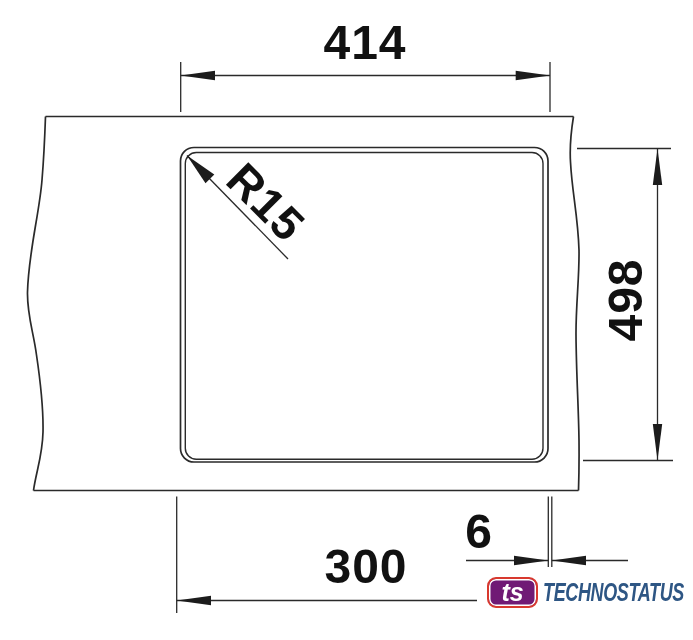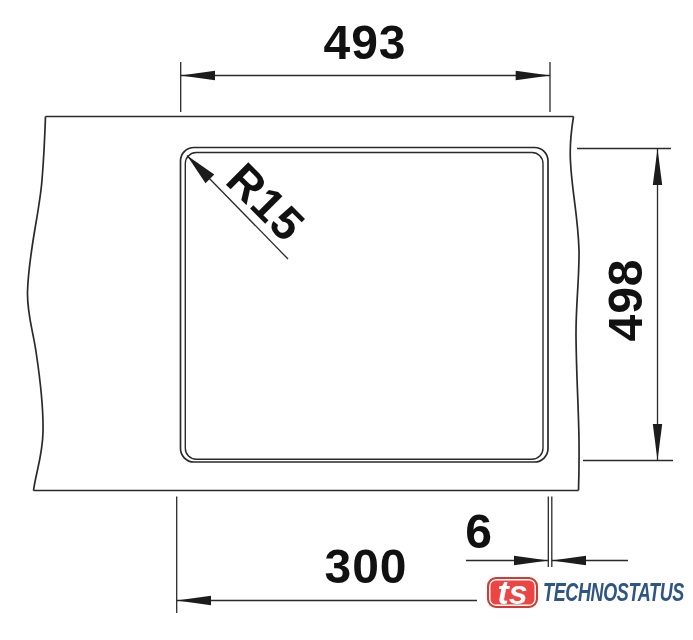--- a/index.html
+++ b/index.html
@@ -38,27 +38,27 @@
     position: absolute;
     left: 477px; top: 574px;
     height: 36px;
     padding-left: 10px;
     background: #ffffff;
     display: flex;
     align-items: center;
   }
   #logo-badge {
     width: 51px; height: 31px;
-    background: #ef4444;
+    background: #701a75;
     border: 2px solid #d8392e;
     border-radius: 9px;
     color: #ffffff;
     font-weight: bold;
     font-style: italic;
-    font-size: 34px;
+    font-size: 25px;
     line-height: 26px;
     text-align: center;
     box-shadow: inset 0 0 0 1.5px #ffffff;
   }
   #logo-brand {
     margin-left: 5px;
     color: #2e5684;
     font-weight: bold;
     font-style: italic;
     font-size: 25px;
@@ -113,21 +113,21 @@
       <polygon points="550,75.5 515.7,70.8 515.7,80.2"></polygon>
       <polygon points="657.5,148.5 652.8,185 662.2,185"></polygon>
       <polygon points="657.5,460.5 652.8,424 662.2,424"></polygon>
       <polygon points="176.7,600.5 211,595.8 211,605.2"></polygon>
       <polygon points="548.3,560.5 514,555.8 514,565.2"></polygon>
       <polygon points="551.8,560.5 586,555.8 586,565.2"></polygon>
       <polygon points="187,155.5 205.5,183.3 214.3,174.5"></polygon>
     </g>
   </svg>
 
-  <div class="dim-label" id="label-cutout-width" style="left:265px; top:19px; width:200px;">493</div>
+  <div class="dim-label" id="label-cutout-width" style="left:265px; top:19px; width:200px;">414</div>
 
   <div class="dim-label" id="label-cutout-height">498</div>
 
   <div class="dim-label" id="label-cabinet-width" style="left:266px; top:543px; width:200px;">300</div>
 
   <div class="dim-label" id="label-edge-offset" style="left:429px; top:508px; width:100px;">6</div>
 
   <div class="dim-label" id="label-corner-radius">R15</div>
 
   <div id="logo">

